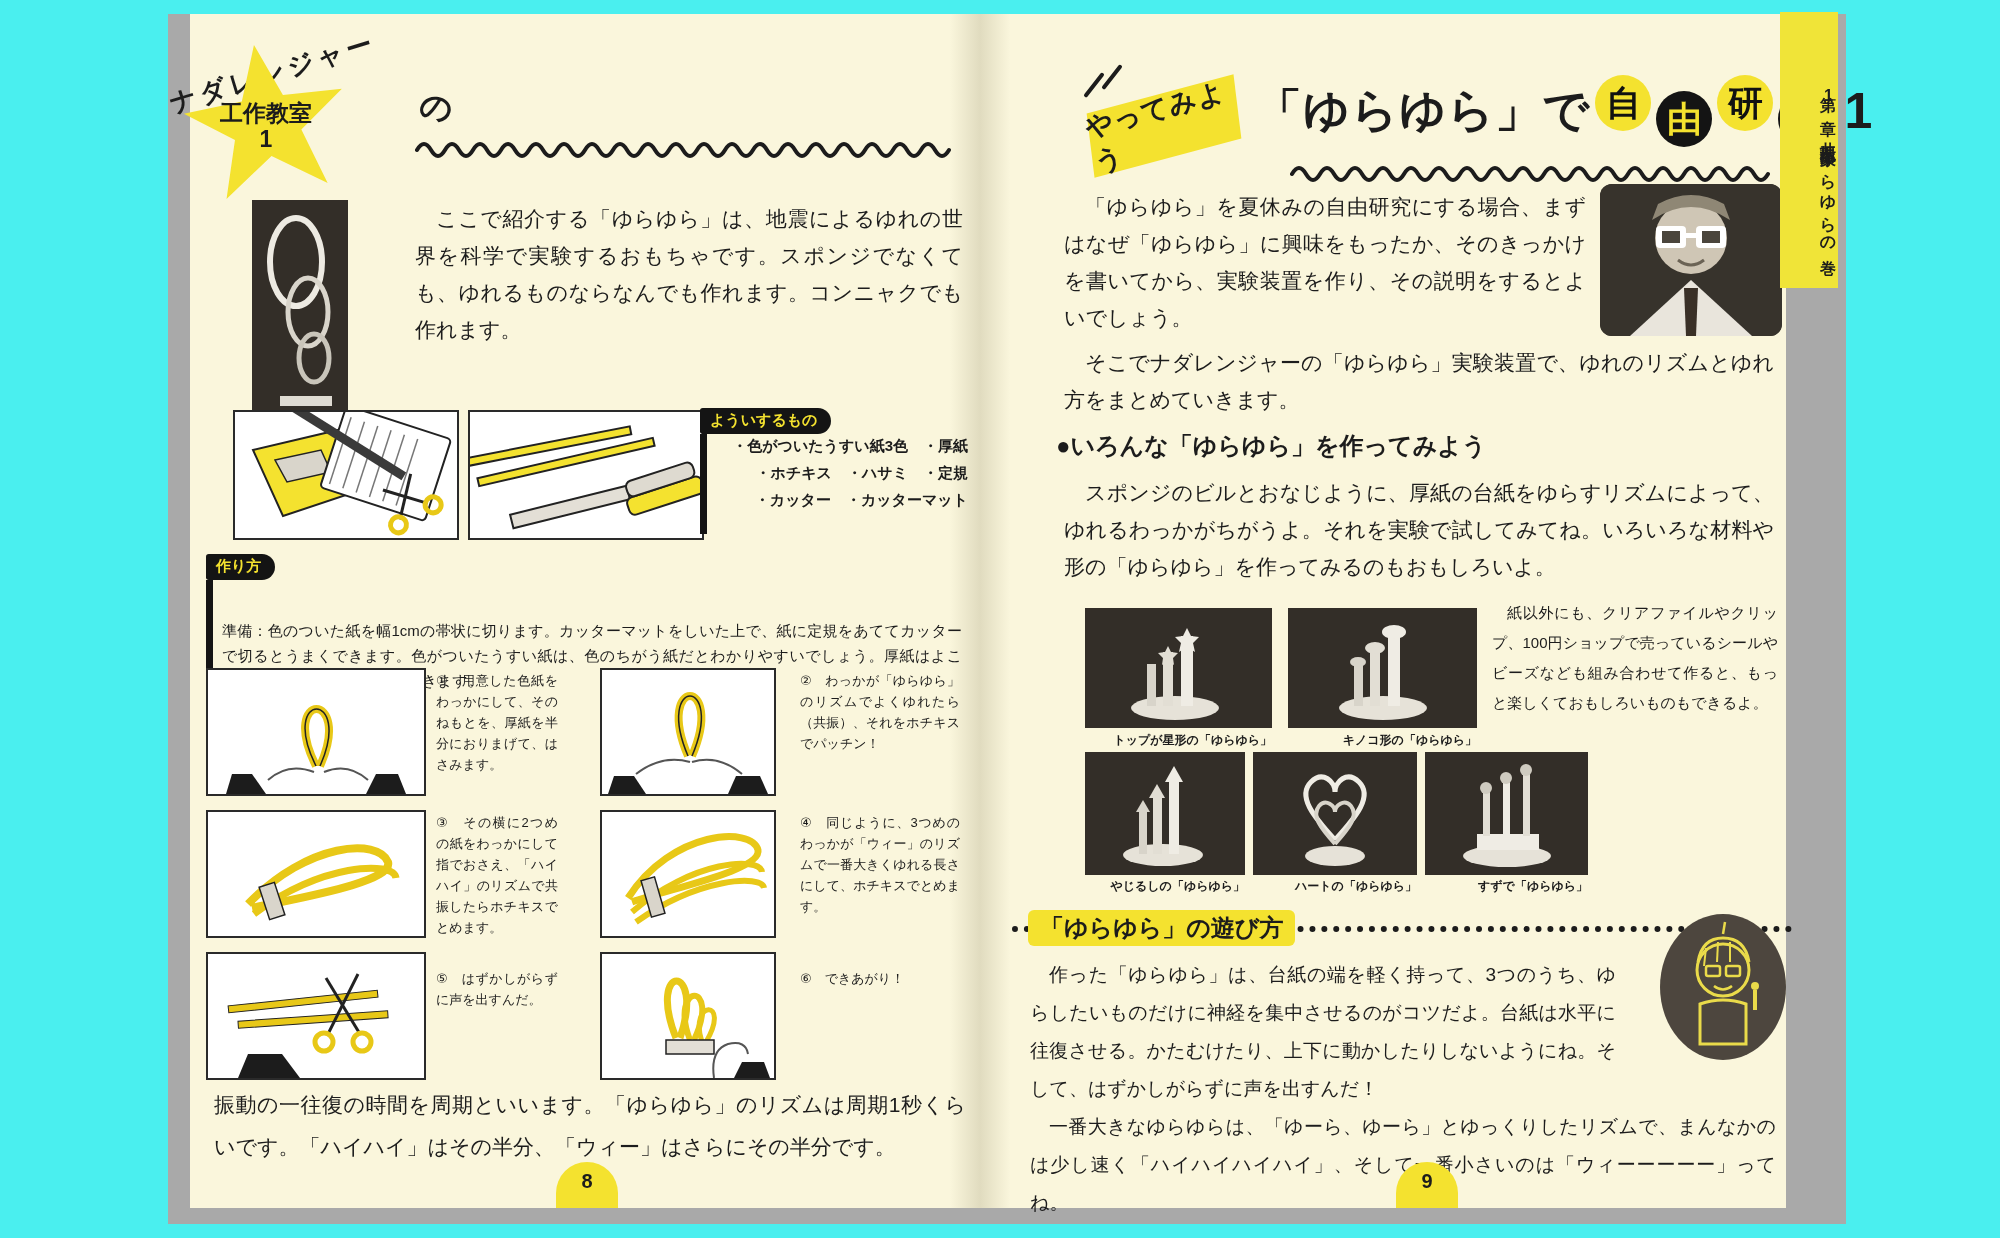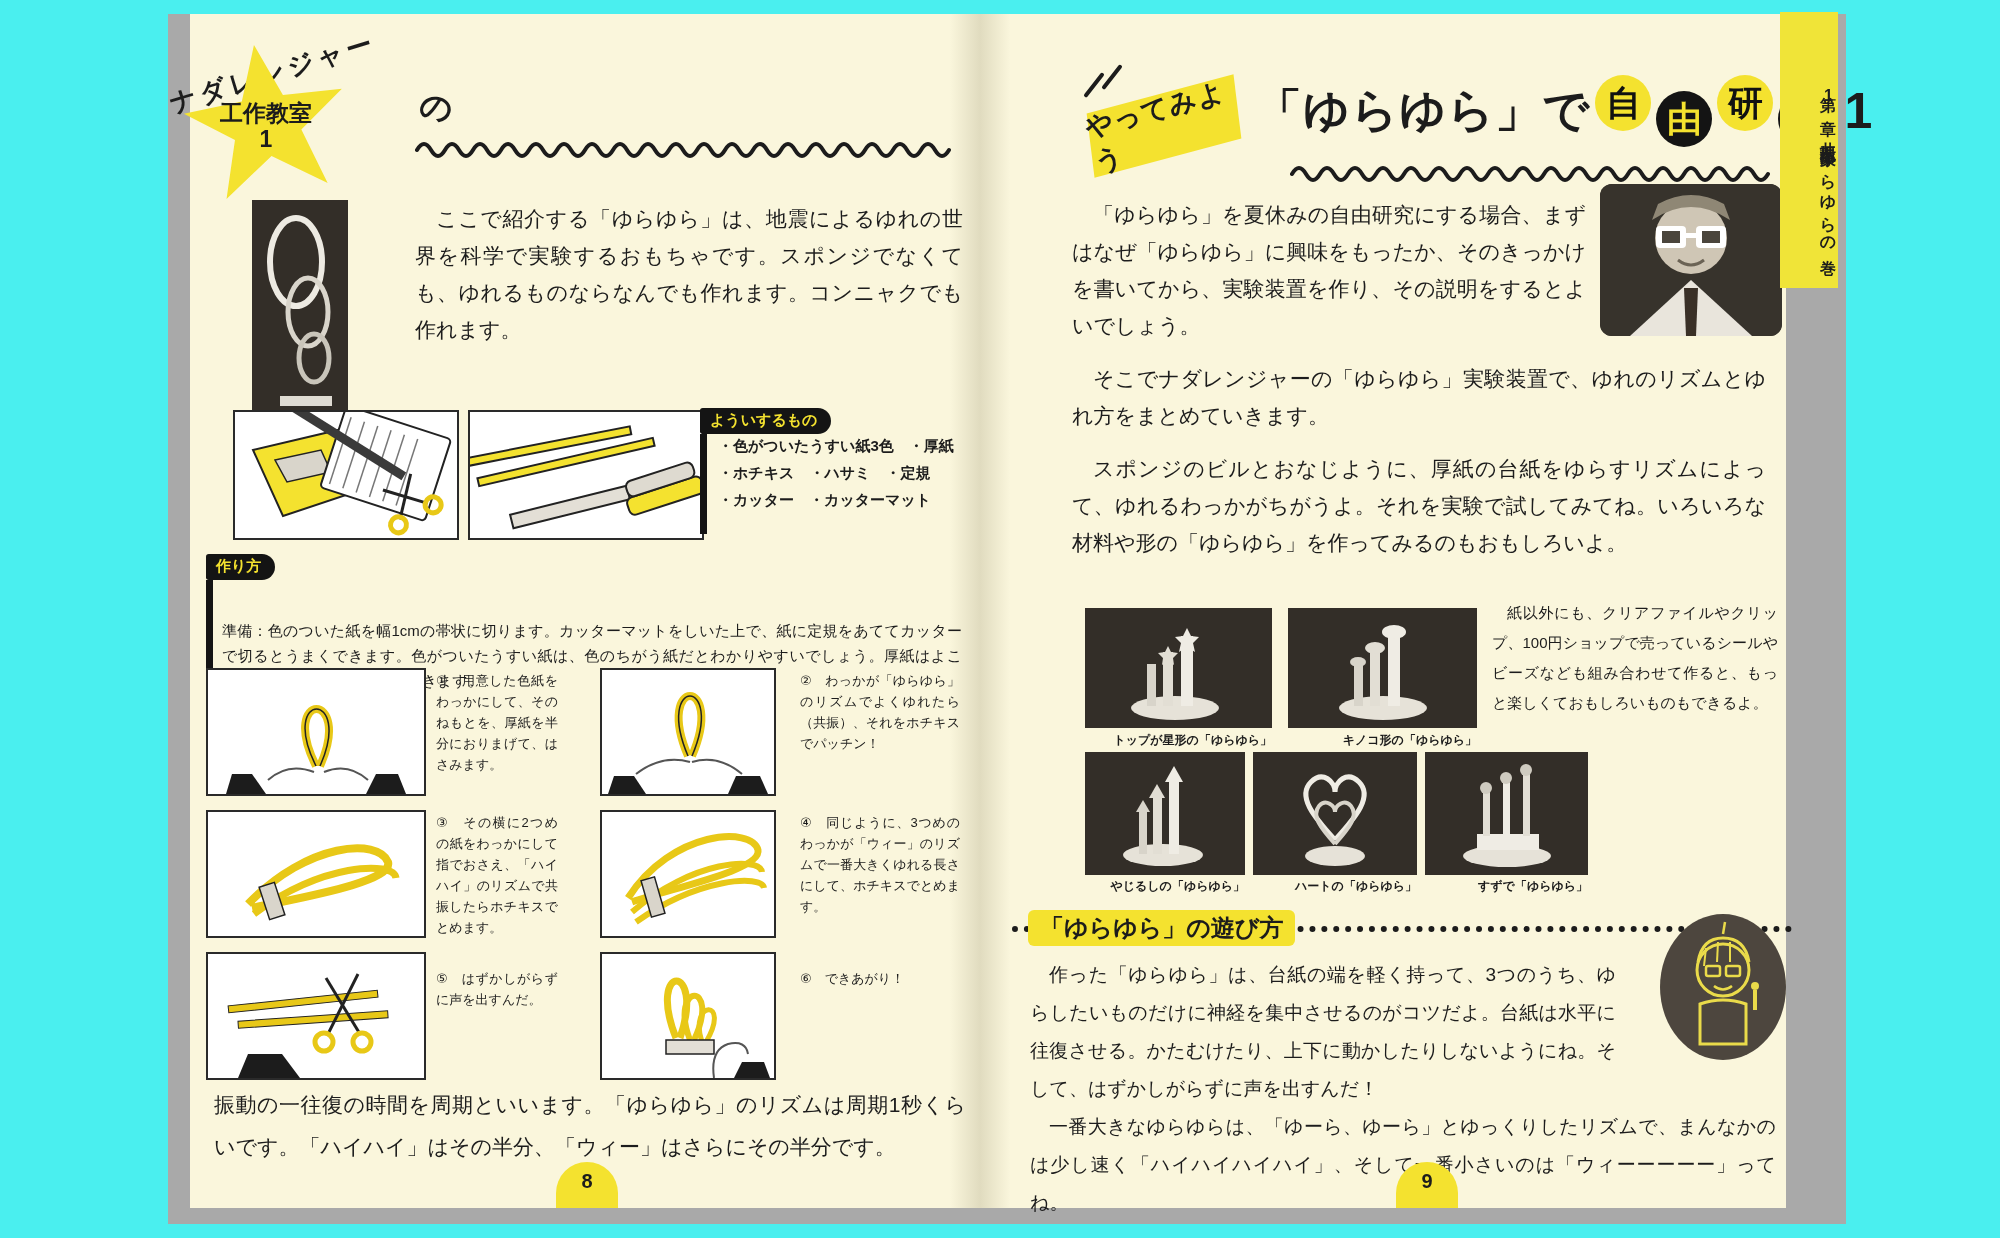--- a/index.html
+++ b/index.html
@@ -41,21 +41,21 @@
              display:flex;align-items:center;justify-content:center;}
   .try-badge span{font-size:27px;font-weight:800;letter-spacing:1px;transform:skewX(8deg);}
   .slash{width:4px;height:30px;background:#1c1c1c;transform:rotate(38deg);border-radius:2px;}
   .rtitle{display:flex;align-items:center;}
   .rtitle .pre{font-size:46px;font-weight:900;letter-spacing:1px;white-space:nowrap;}
   .circ{width:56px;height:56px;border-radius:50%;text-align:center;line-height:56px;font-size:35px;font-weight:900;margin-left:5px;}
   .circ.y{background:#F4E22F;color:#111;transform:translateY(-8px);}
   .circ.b{background:#141414;color:#F4E22F;transform:translateY(8px);}
   .rtitle .suf{font-size:50px;font-weight:900;margin-left:10px;}
   .rbody{font-size:21px;line-height:37px;text-align:justify;}
-  .rbody p{margin:16px;text-indent:1em;}
+  .rbody p{margin:8px;text-indent:1em;}
   .rbody .man{float:right;width:182px;height:152px;background:#37332C;border-radius:12px;margin:4px 0 8px 14px;overflow:hidden;}
   .rbody h3{margin:4px 0 0 0;font-size:24px;line-height:40px;text-indent:0;}
   .caption{font-size:12px;text-align:right;font-weight:600;}
   .side-note{font-size:15px;line-height:30px;text-align:justify;}
   .side-note p{margin:0;text-indent:1em;}
   .playbox{border-top:6px dotted #1c1c1c;}
   .play-title{background:#F4E22F;font-size:24px;font-weight:800;padding:2px 12px;border-radius:6px;white-space:nowrap;}
   .play-txt{font-size:19px;line-height:38px;text-align:justify;}
   .play-txt p{margin:0;text-indent:1em;}
   .mascot-float{float:right;width:160px;height:112px;}
@@ -129,21 +129,21 @@
       <rect x="40" y="88" width="120" height="14" fill="#E3DFD6" stroke="#222" stroke-width="2" transform="rotate(-14 100 95)"></rect>
       <g transform="translate(150 70) rotate(-18)">
         <rect x="0" y="18" width="78" height="18" rx="6" fill="#F4E22F" stroke="#222" stroke-width="2"></rect>
         <rect x="4" y="2" width="70" height="16" rx="6" fill="#DEDAD0" stroke="#222" stroke-width="2"></rect>
       </g>
     </svg>
   </div>
 
   <div class="abs z tag" style="left:700px;top:408px;">よういするもの</div>
   <div class="abs z tagbar" style="left:700px;top:434px;height:100px;"></div>
-  <div class="abs z mat-list" style="left:718px;top:432px;width:250px;">
+  <div class="abs z mat-list" style="left:718px;top:432px;width:250px;text-align:right;">
     <div>・色がついたうすい紙3色　・厚紙</div>
     <div>・ホチキス　・ハサミ　・定規</div>
     <div>・カッター　・カッターマット</div>
   </div>
 
   <div class="abs z tag" style="left:206px;top:554px;">作り方</div>
   <div class="abs z tagbar" style="left:206px;top:580px;height:96px;"></div>
   <div class="abs z prep" style="left:222px;top:584px;width:740px;margin-top:34px;">準備：色のついた紙を幅1cmの帯状に切ります。カッターマットをしいた上で、紙に定規をあててカッターで切るとうまくできます。色がついたうすい紙は、色のちがう紙だとわかりやすいでしょう。厚紙はよこ10cm、たて1.5cmに切っておきます。</div>
 
   <div class="abs z frame" style="left:206px;top:668px;width:216px;height:124px;">
@@ -247,20 +247,21 @@
         <rect x="62" y="47" width="18" height="12" fill="#4a453c"></rect>
         <rect x="102" y="47" width="18" height="12" fill="#4a453c"></rect>
         <rect x="84" y="49" width="14" height="5" fill="#fff"></rect>
         <path d="M78 76 q 13 10 26 0" stroke="#6b6355" stroke-width="3" fill="none"></path>
         <polygon points="30,152 91,96 152,152" fill="#E9E5DC"></polygon>
         <polygon points="84,104 98,104 96,152 86,152" fill="#3a3027"></polygon>
       </svg>
     </div>
     <p>「ゆらゆら」を夏休みの自由研究にする場合、まずはなぜ「ゆらゆら」に興味をもったか、そのきっかけを書いてから、実験装置を作り、その説明をするとよいでしょう。</p>
     <p>そこでナダレンジャーの「ゆらゆら」実験装置で、ゆれのリズムとゆれ方をまとめていきます。</p>
+    <h3>●いろんな「ゆらゆら」を作ってみよう</h3>
     <p>スポンジのビルとおなじように、厚紙の台紙をゆらすリズムによって、ゆれるわっかがちがうよ。それを実験で試してみてね。いろいろな材料や形の「ゆらゆら」を作ってみるのもおもしろいよ。</p>
   </div>
 
   <div class="abs z photo" style="left:1085px;top:608px;width:187px;height:120px;">
     <svg width="187" height="120">
       <ellipse cx="90" cy="100" rx="44" ry="12" fill="#E6E2D8"></ellipse>
       <rect x="96" y="28" width="12" height="70" fill="#EFECE4"></rect>
         <rect x="78" y="44" width="10" height="54" fill="#E2DED4"></rect>
       <rect x="62" y="56" width="9" height="42" fill="#D8D4CA"></rect>
       <path d="M102 20 l4 8 8 1 -6 6 2 9 -8 -5 -8 5 2 -9 -6 -6 8 -1 z" fill="#EFECE4"></path>

